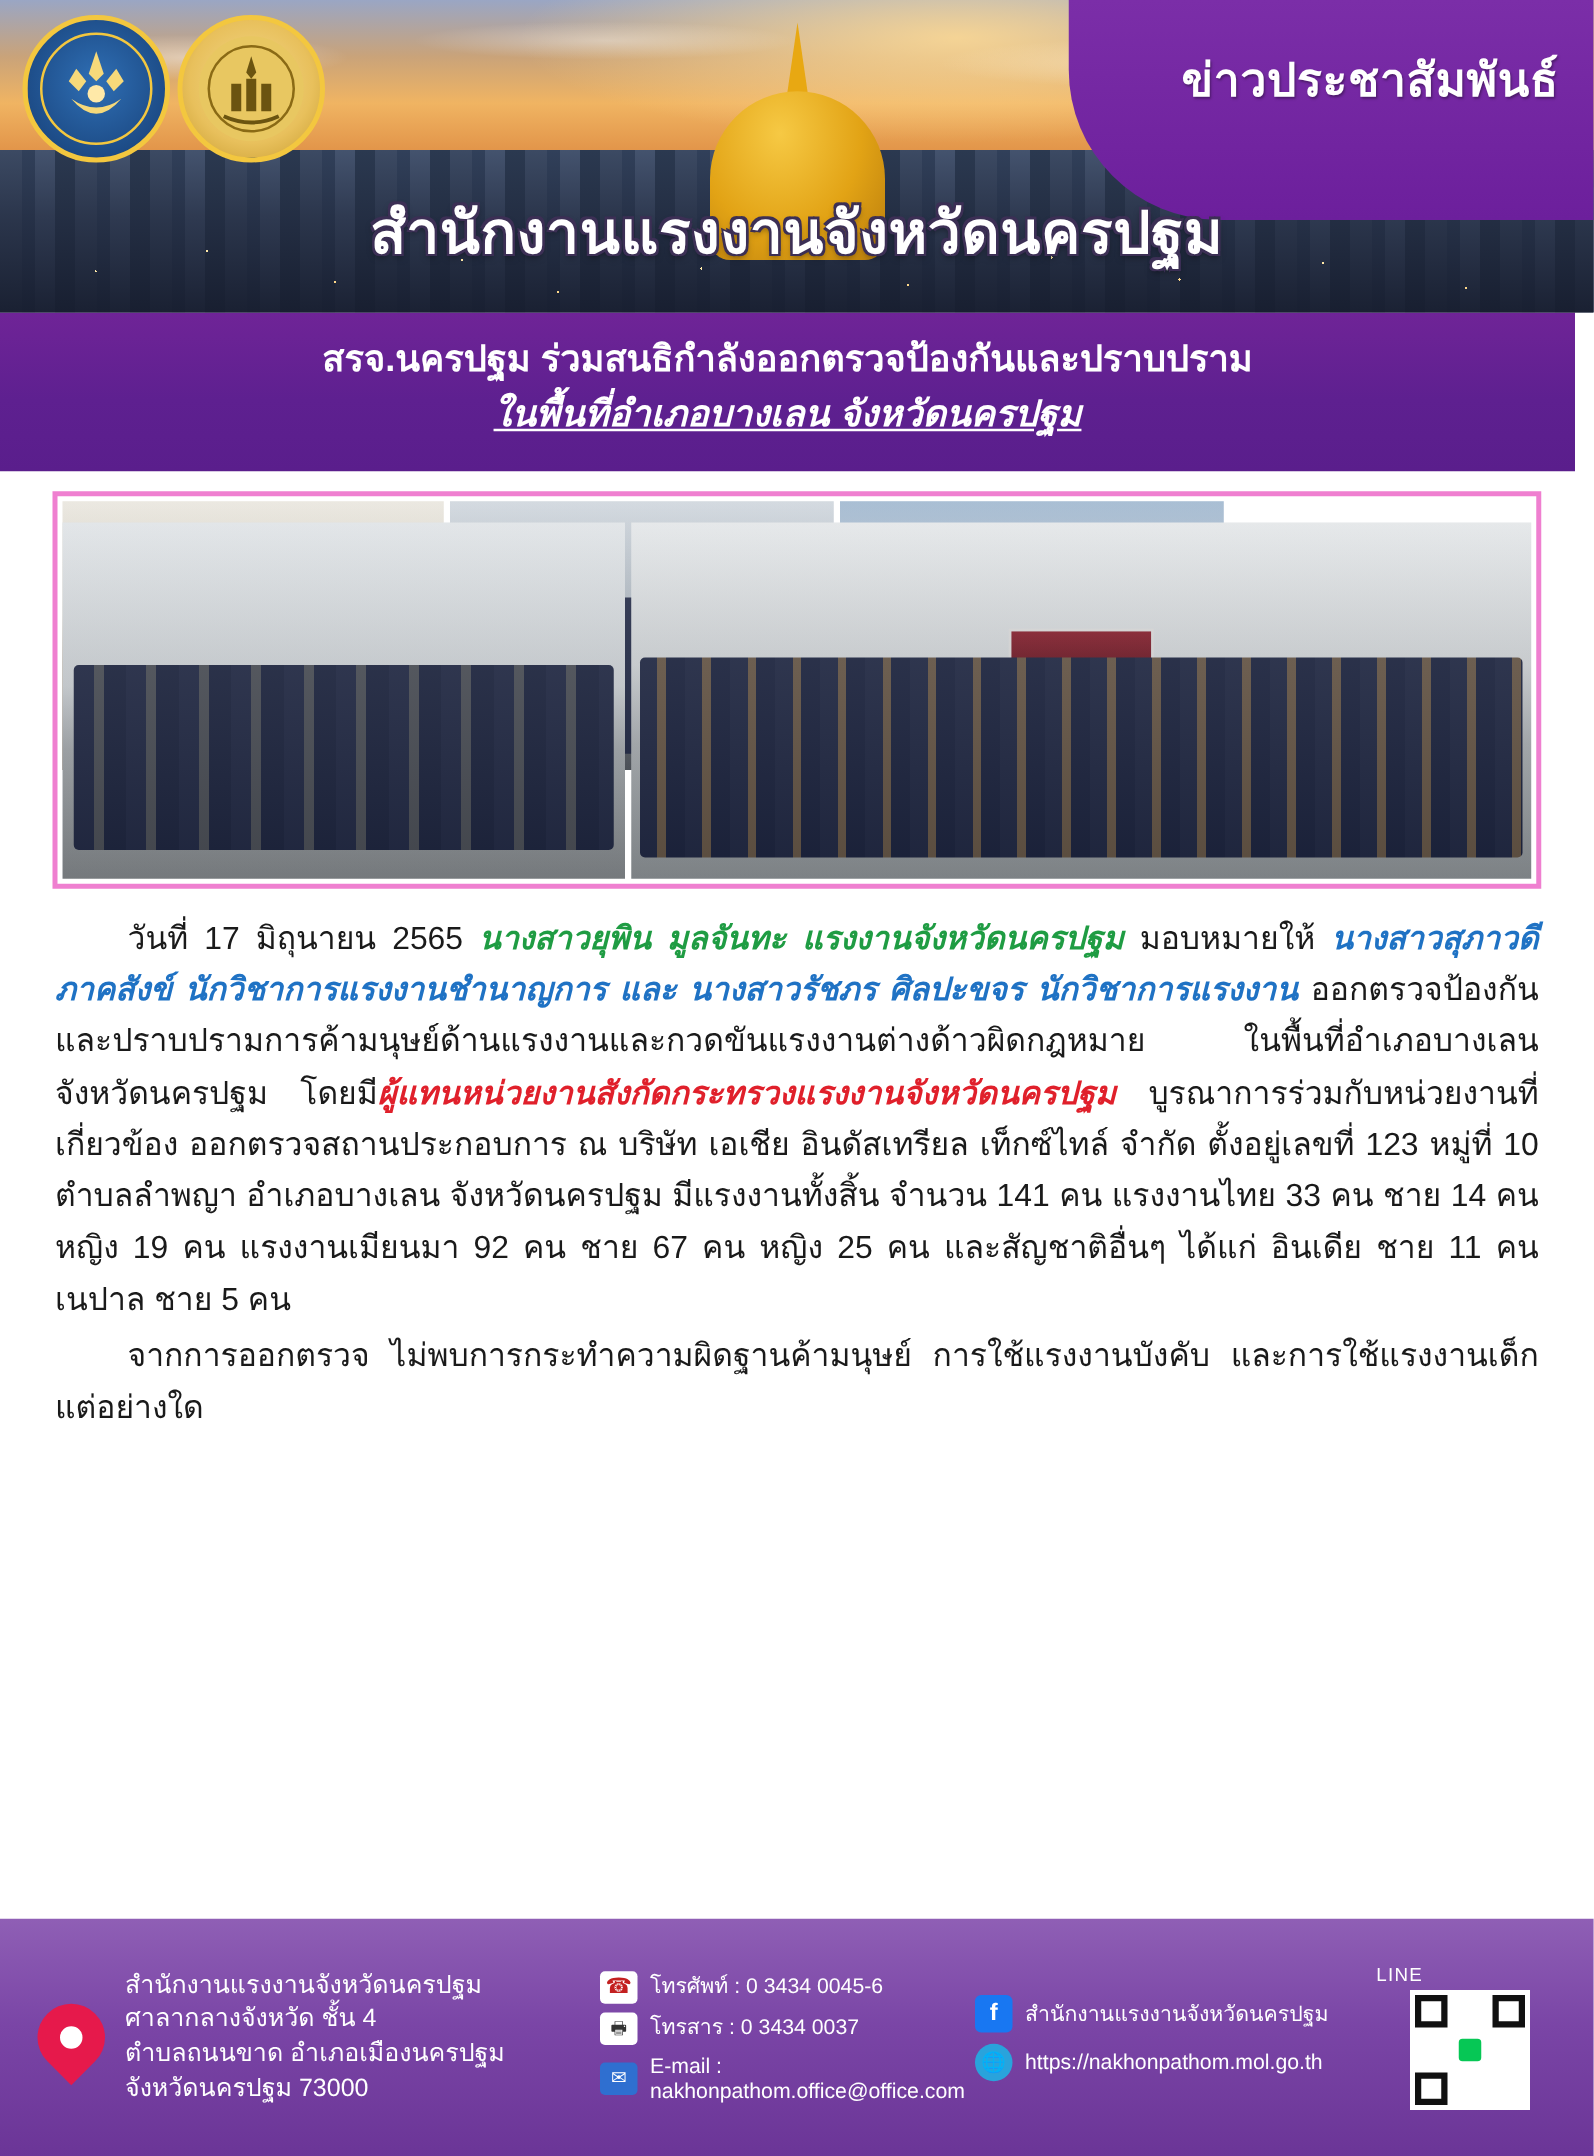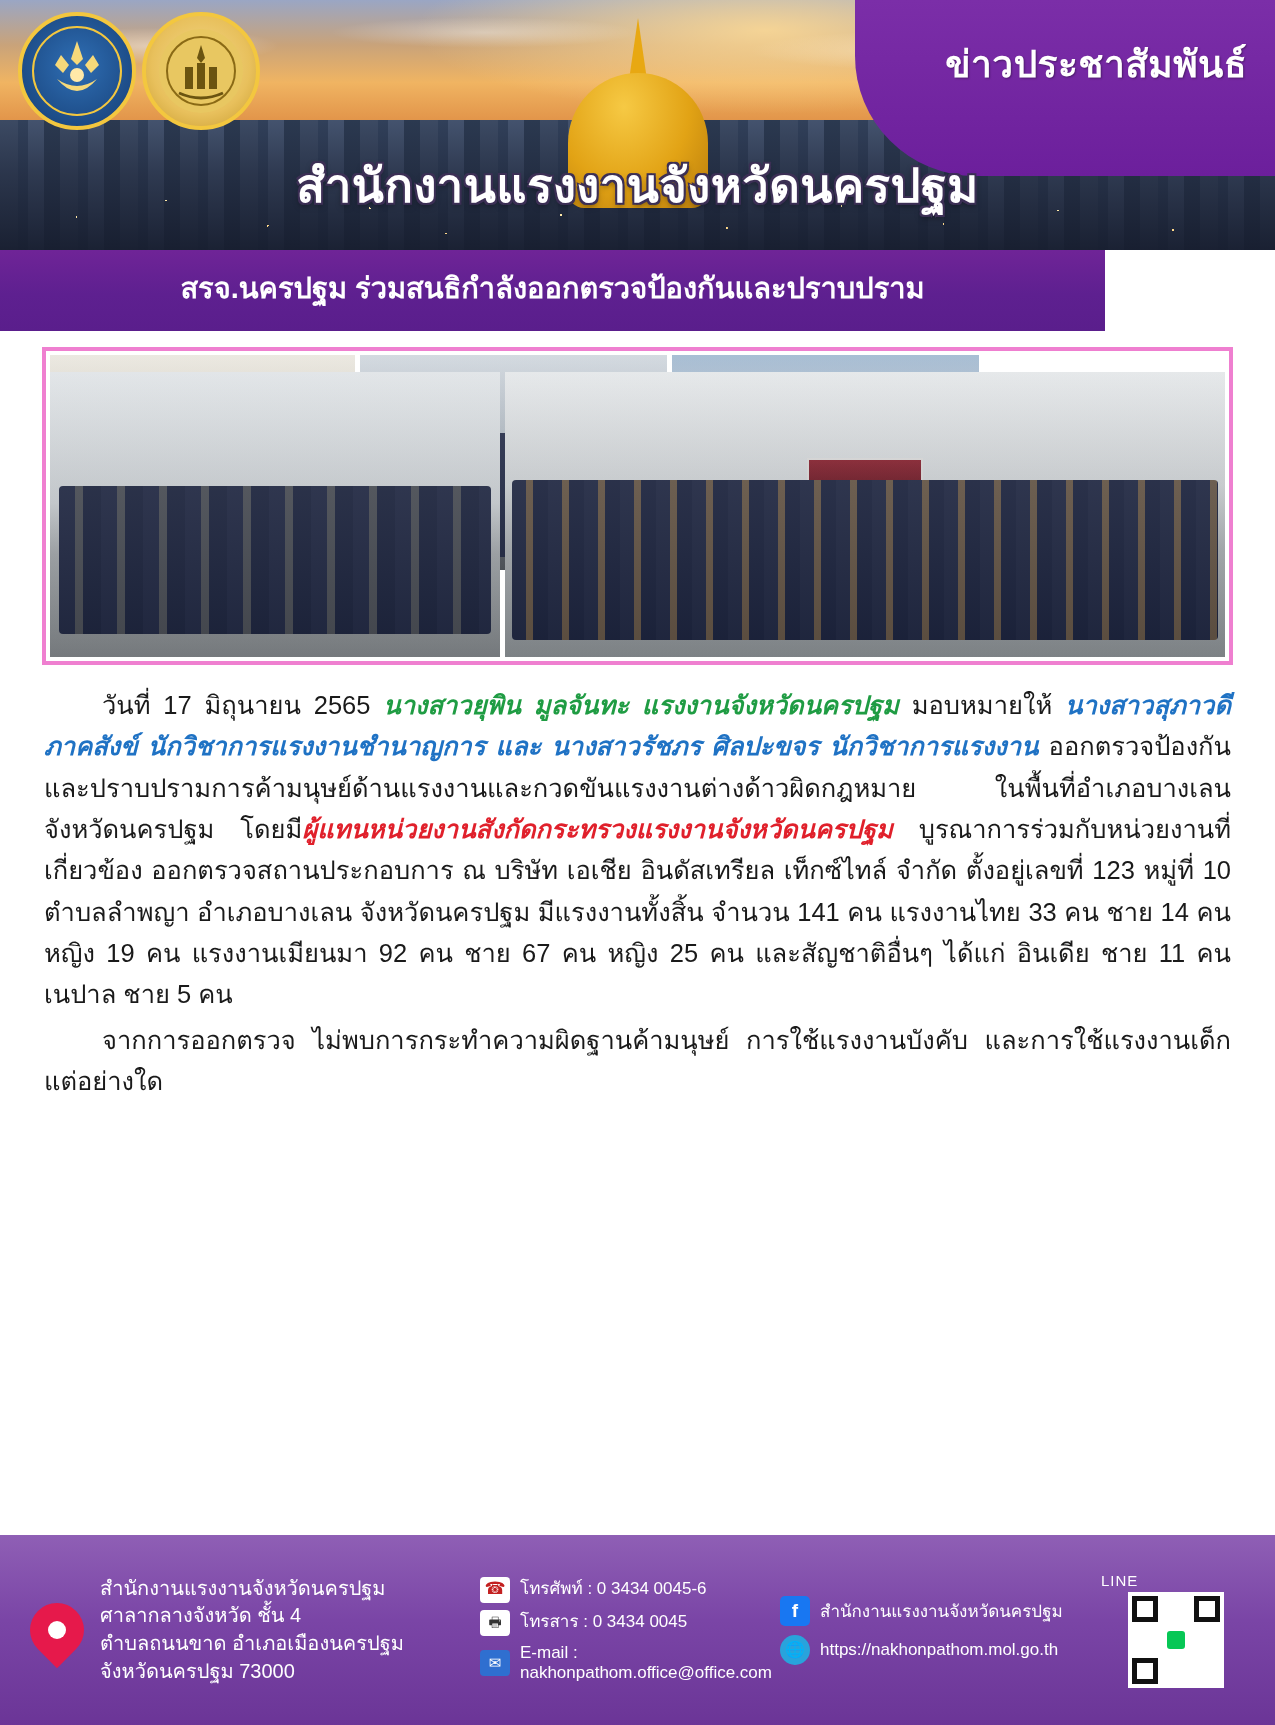--- a/index.html
+++ b/index.html
@@ -105,21 +105,21 @@
   .banner-title {
     position:absolute; left:0; right:0; top:148px;
     text-align:center;
     font-size:47px; font-weight:bold; color:#ffffff;
     text-shadow:2px 2px 0 #3c2f55, -2px 2px 0 #3c2f55, 2px -2px 0 #3c2f55, -2px -2px 0 #3c2f55, 0 3px 6px rgba(0,0,0,.5);
     letter-spacing:.5px;
   }
 
   
   .headline-block {
-    width:1105px; padding:18px 40px 22px 40px;
+    width:1260px; padding:18px 40px 22px 40px;
     background:linear-gradient(180deg,#6f2497 0%, #5e2090 55%, #5a1e8c 100%);
     text-align:center;
     color:#ffffff;
   }
   .headline-block .l1, .headline-block .l2 {
     font-size:29px; font-weight:bold; line-height:1.42;
   }
   .headline-block .l3 {
     font-size:29px; font-weight:bold; font-style:italic;
     text-decoration:underline; line-height:1.5; margin-top:2px;
@@ -279,20 +279,21 @@
         <path d="M24 68 q22 10 44 0" fill="none" stroke="#6b5410" stroke-width="3"></path>
       </svg>
     </div>
   </div>
 
   <div class="banner-title">สำนักงานแรงงานจังหวัดนครปฐม</div>
 </div>
 
 <div class="headline-block">
   <div class="l1">สรจ.นครปฐม  ร่วมสนธิกำลังออกตรวจป้องกันและปราบปราม</div>
+  <div class="l3">ในพื้นที่อำเภอบางเลน  จังหวัดนครปฐม</div>
 </div>
 
 <div class="collage-wrap">
   <div class="collage">
     <div class="row r1">
       <div class="ph p1">
           <div class="ppl"></div>
           <div class="tbl"></div>
         </div>
       <div class="ph p2">
@@ -333,21 +334,21 @@
     <div>จังหวัดนครปฐม 73000</div>
   </div>
 
   <div class="contacts">
     <div class="crow">
       <span class="ic ic-phone">☎</span>
       <span>โทรศัพท์ : 0 3434 0045-6</span>
     </div>
     <div class="crow">
       <span class="ic ic-fax">🖶</span>
-      <span>โทรสาร : 0 3434 0045</span>
+      <span>โทรสาร : 0 3434 0037</span>
     </div>
     <div class="crow">
       <span class="ic ic-mail">✉</span>
       <span>E-mail : nakhonpathom.office@office.com</span>
     </div>
   </div>
 
   <div class="social">
     <div class="srow">
       <span class="ic-fb">f</span>

